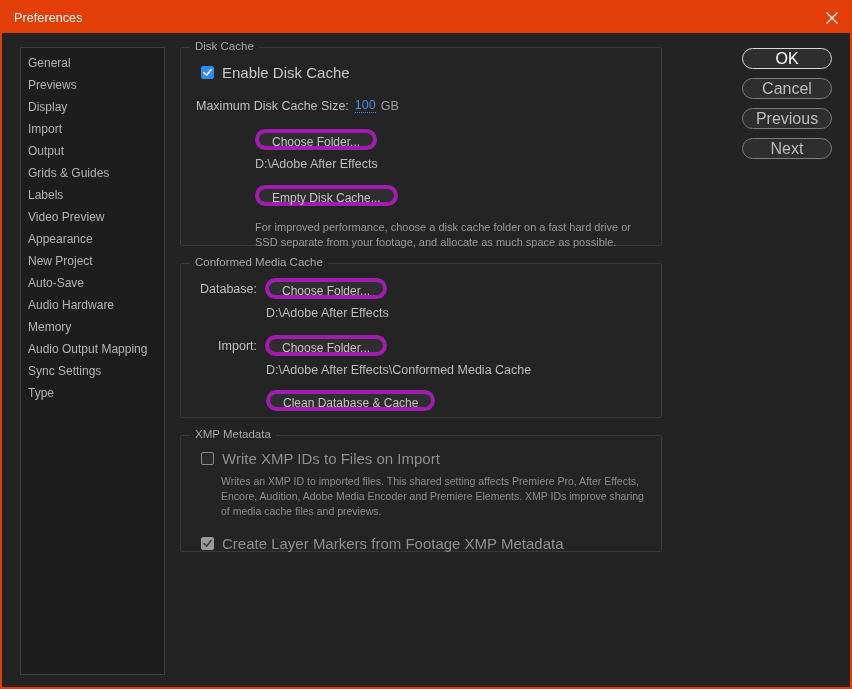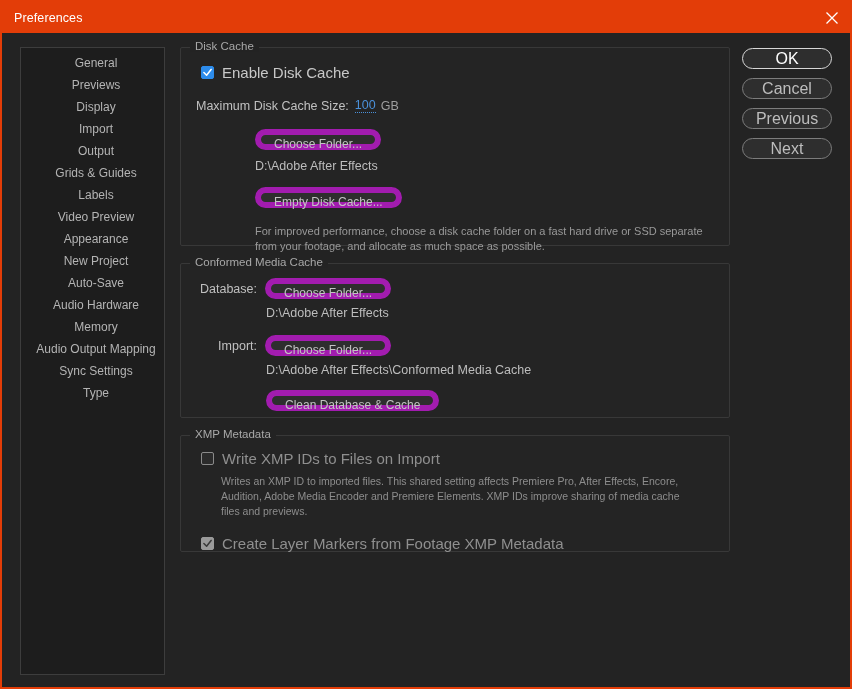--- a/index.html
+++ b/index.html
@@ -55,42 +55,41 @@
     position: absolute;
     left: 18px;
     top: 45px;
     width: 145px;
     height: 628px;
     box-sizing: border-box;
     background: #1d1d1d;
     border: 1px solid #3d3d3d;
     padding-top: 4px;
     overflow: hidden;
-    text-align: center;
   }
   .side-item {
     height: 22px;
     line-height: 22px;
     padding-left: 7px;
     font-size: 12px;
     color: #b4b4b4;
     cursor: default;
     white-space: nowrap;
   }
   .side-item.selected {
     background: #535353;
     color: #d8d8d8;
   }
 
   
   #content {
     position: absolute;
     left: 178px;
     top: 45px;
-    width: 550px;
+    width: 482px;
   }
 
   .group {
     position: relative;
     box-sizing: border-box;
     border: 1px solid #383838;
     border-radius: 2px;
     background: #242424;
     margin-bottom: 17px;
   }
@@ -172,21 +171,21 @@
     margin-left: 5px;
   }
 
   
   .pill {
     display: inline-block;
     box-sizing: border-box;
     height: 21px;
     line-height: 19px;
     padding: 0 13px;
-    border: 6px solid #a21caf;
+    border: 4px solid #a21caf;
     border-radius: 11px;
     background: #2e2e2e;
     color: #c4c4c4;
     font-size: 12px;
     cursor: pointer;
     white-space: nowrap;
   }
 
   .path-text {
     font-size: 12.5px;

